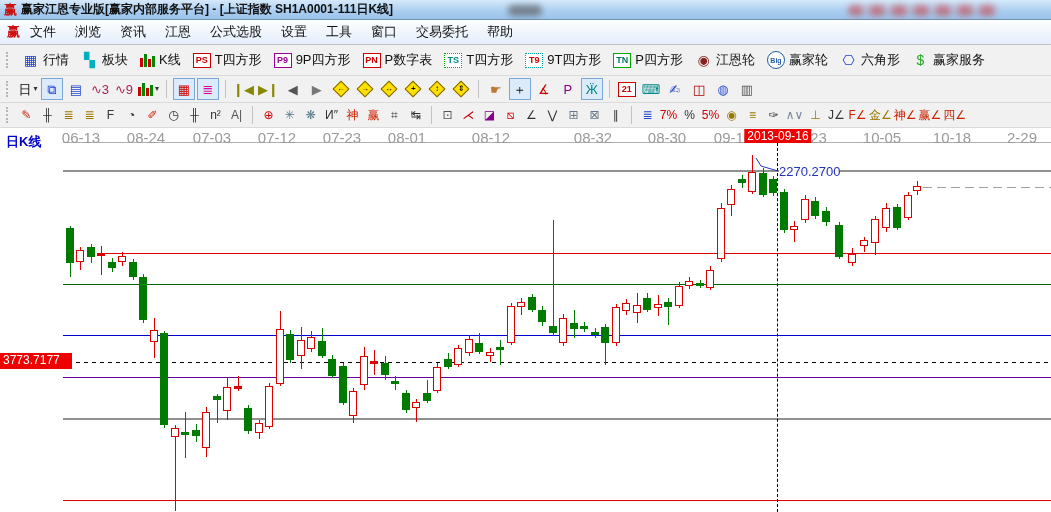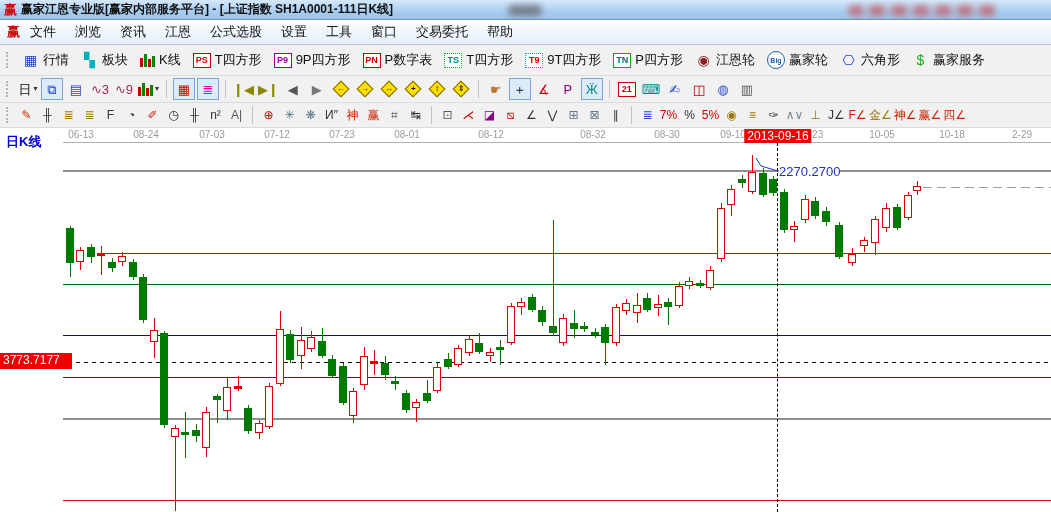--- a/index.html
+++ b/index.html
@@ -40,21 +40,21 @@
   .ic3{min-width:19px;height:18px;font-size:12px;margin:0;}
   .drop{font-size:8px;color:#333;margin-left:2px;}
   .dia{width:10px;height:10px;background:#ffe000;border:1px solid #7d6200;transform:rotate(45deg);
        display:inline-flex;align-items:center;justify-content:center;margin:0 4px;}
   .dia i{transform:rotate(-45deg);font-style:normal;font-size:8px;font-weight:bold;color:#111;line-height:1;}
   .candleico{display:inline-flex;align-items:flex-end;gap:1px;height:14px;}
   .candleico b{width:3px;display:block;}
   
   #chart{position:absolute;top:128px;left:0;width:1051px;height:384px;background:#fff;overflow:hidden;}
   .axisline{position:absolute;height:1px;background:#b0b0b0;}
-  .dt{position:absolute;top:1px;font-size:10px;color:#9a9a9a;transform:translateX(-50%);white-space:nowrap;}
+  .dt{position:absolute;top:1px;font-size:15px;color:#9a9a9a;transform:translateX(-50%);white-space:nowrap;}
   .dt.hl{background:#ee0000;color:#fff;font-size:12px;padding:0 3px;z-index:6;}
   .modelabel{position:absolute;left:6px;top:5px;color:#0000cc;font-size:13px;font-weight:bold;z-index:6;}
   .hl-line{position:absolute;z-index:1;}
   .wick{position:absolute;width:1px;z-index:2;}
   .cb{position:absolute;width:8px;box-sizing:border-box;z-index:2;}
   .gb{background:#007a00;}
   .rb{background:#ffffff;border:1px solid #dd0000;}
   .rs{background:#dd0000;}
   .vdash{position:absolute;width:0;border-left:1px dashed #000;z-index:3;}
   .pricetag{position:absolute;left:0;background:#ee0000;color:#fff;font-size:12px;

